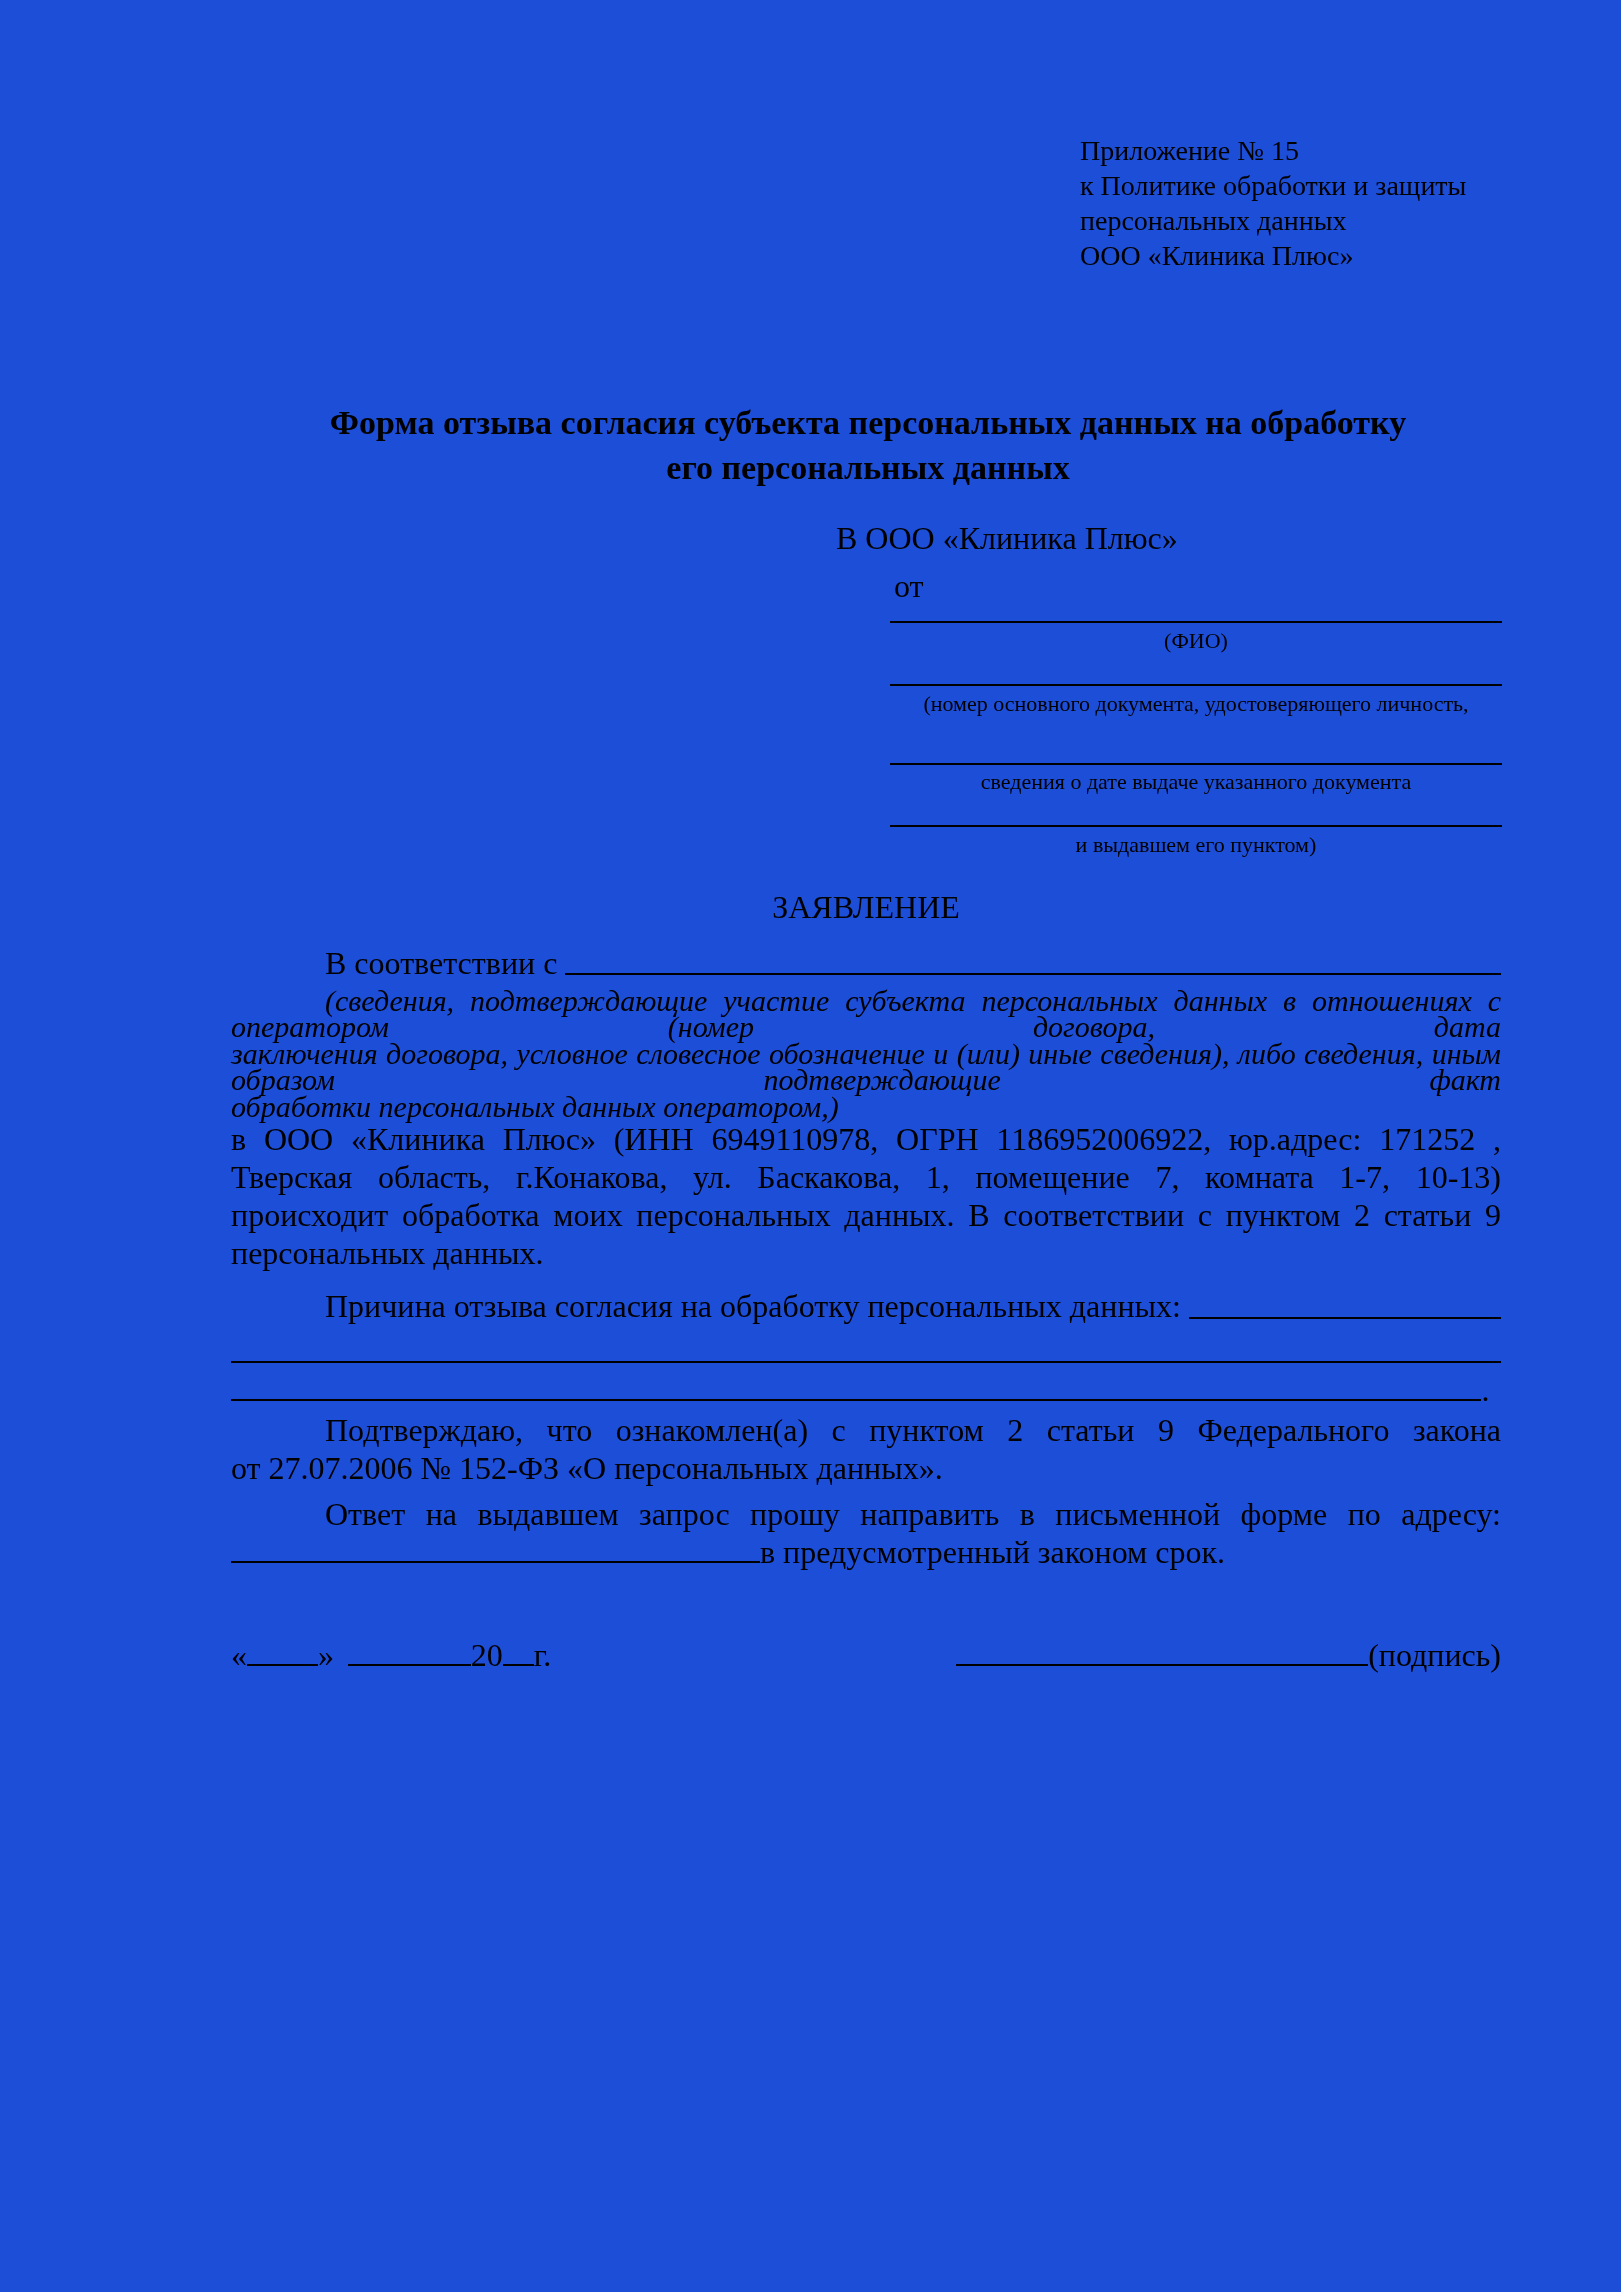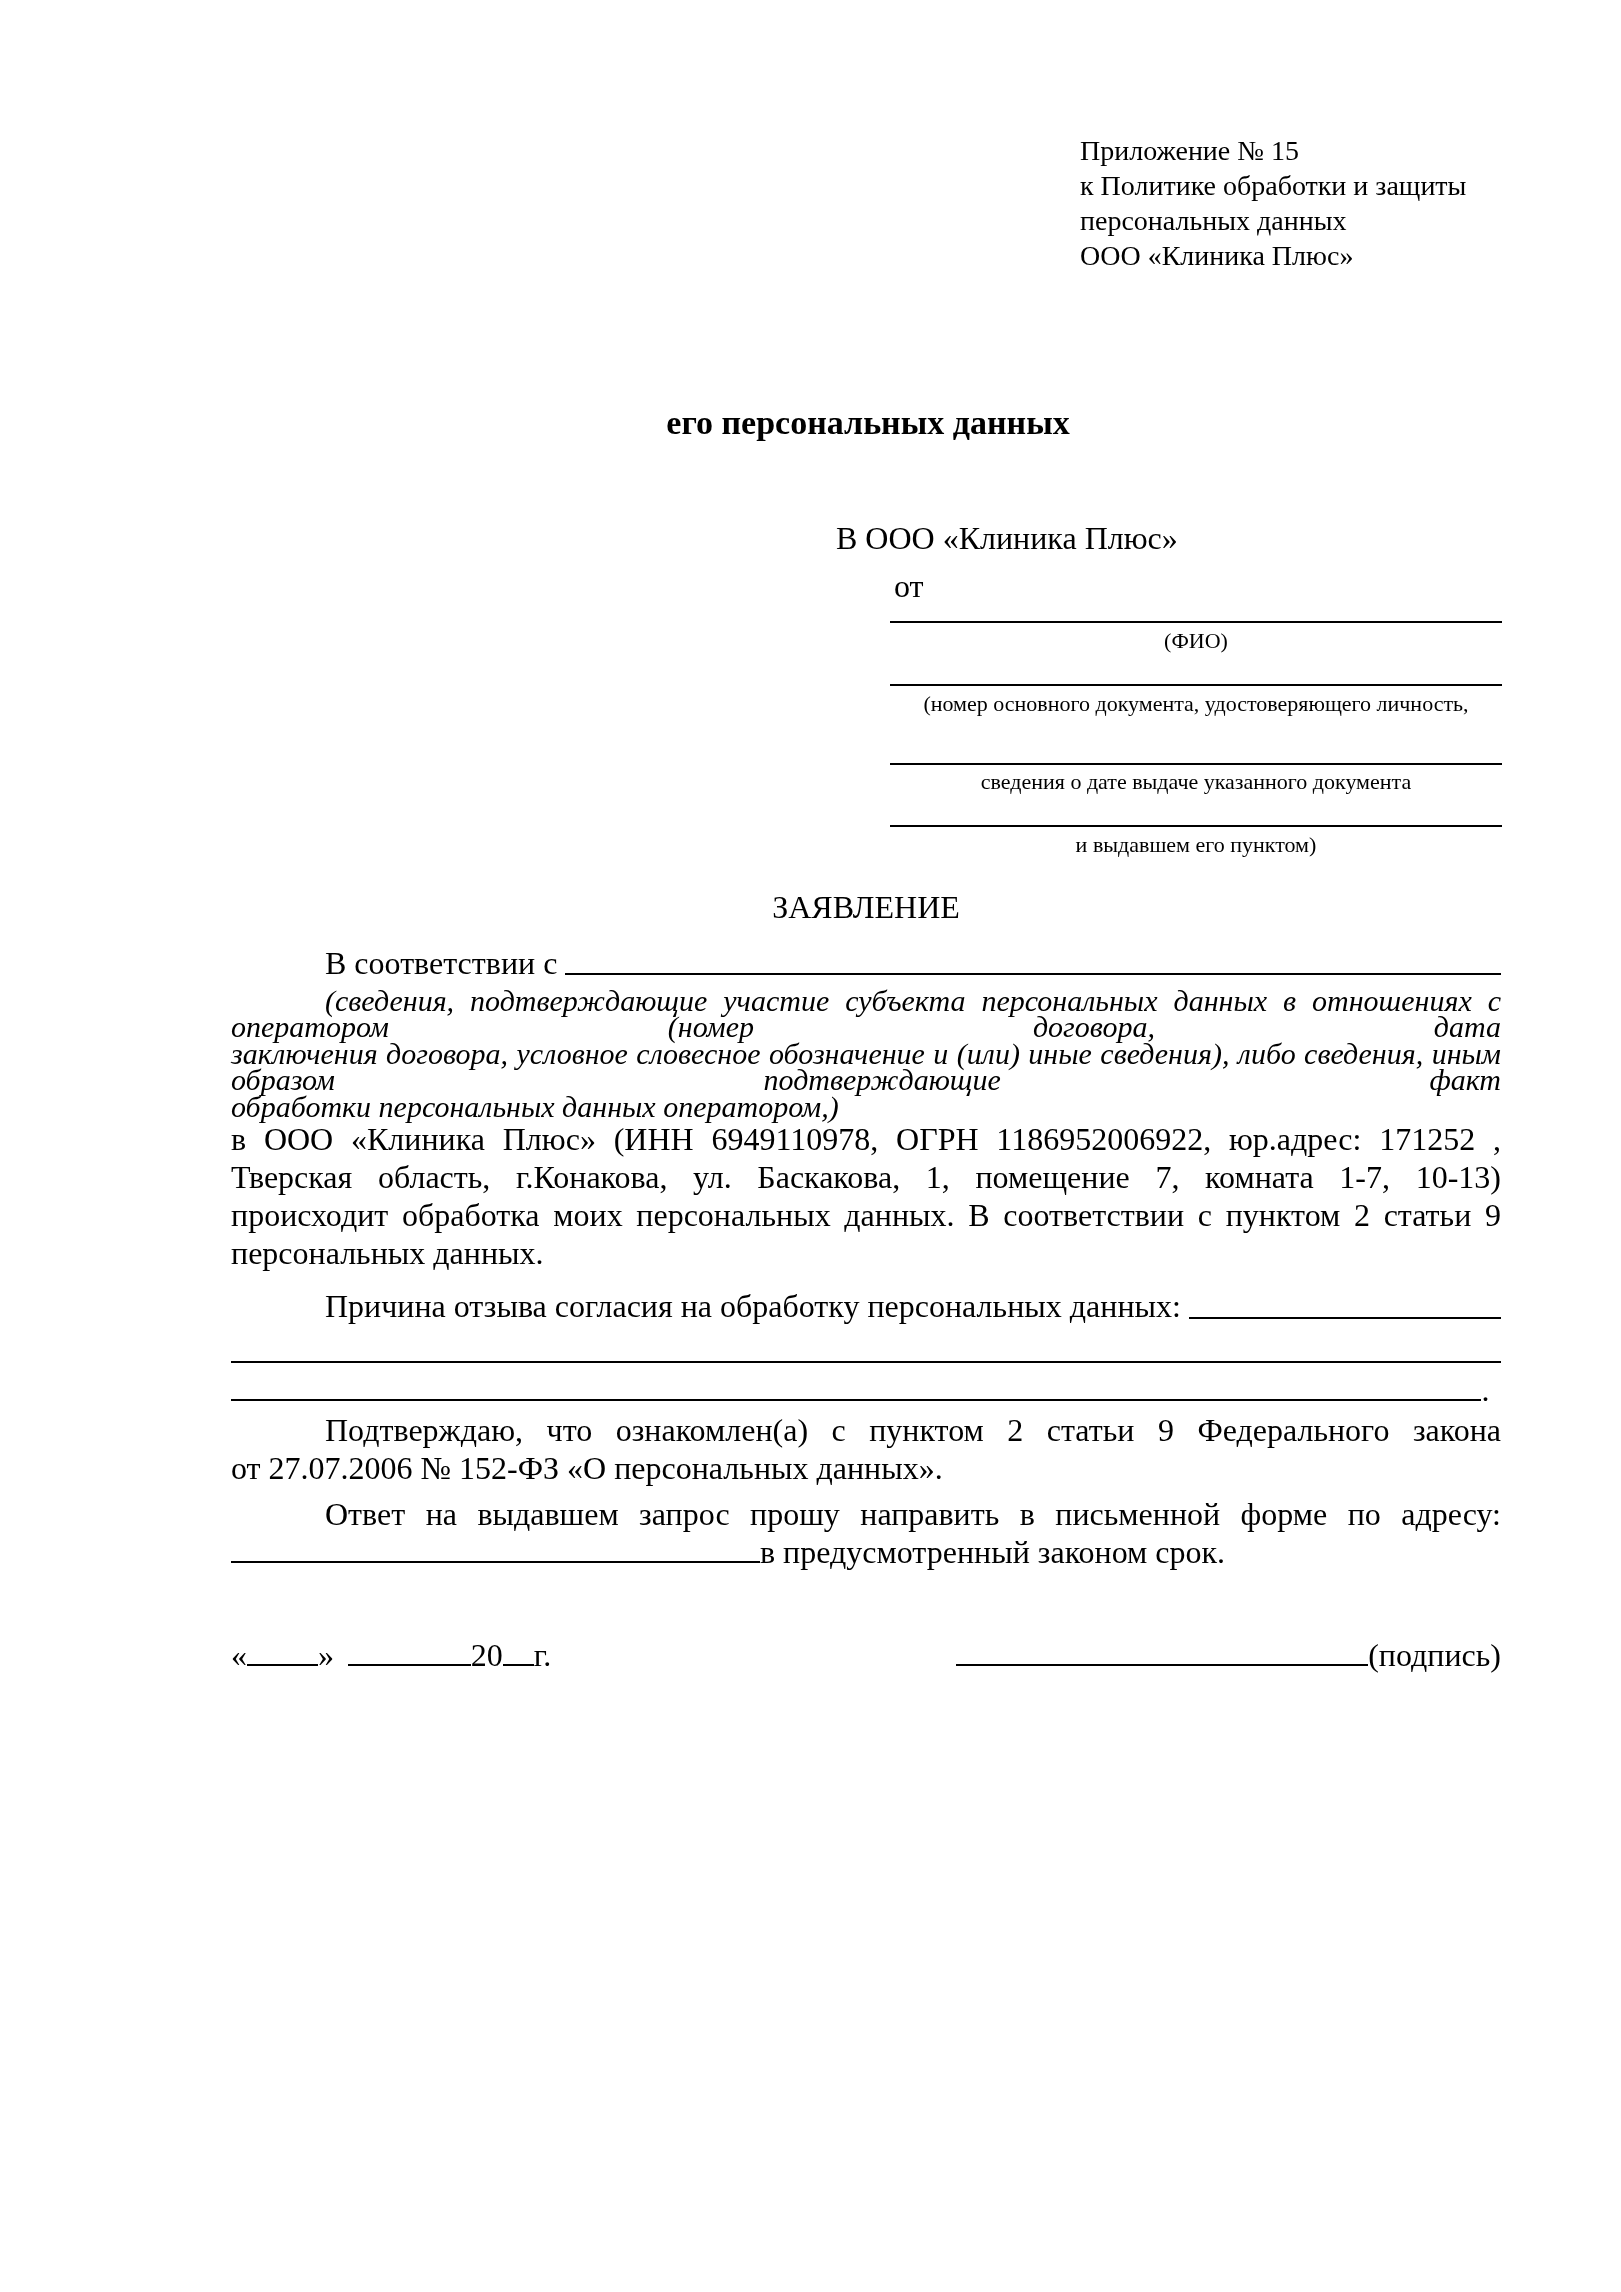--- a/index.html
+++ b/index.html
@@ -1,20 +1,20 @@
 <!DOCTYPE html>
 <html><head>
 <meta charset="utf-8">
 <style>
   html,body { margin:0; padding:0; background:#888; }
   .page {
     position:relative;
     width:1621px; height:2293px;
     margin:0 auto;
-    background:#ffffff;
+    background:#1d4ed8;
     color:#000000;
     font-family:"Liberation Serif", serif;
     font-size:32px;
     line-height:38px;
     overflow:hidden;
   }
   .abs { position:absolute; }
 
   
   .hdr { left:1080px; top:133px; font-size:28px; line-height:35px; }
@@ -64,20 +64,21 @@
 <div class="page">
 
   <div class="abs hdr">
     <div>Приложение № 15</div>
     <div>к Политике обработки и защиты</div>
     <div>персональных данных</div>
     <div>ООО «Клиника Плюс»</div>
   </div>
 
   <div class="abs ttl">
+    <div>Форма отзыва согласия субъекта персональных данных на обработку</div>
     <div>его персональных данных</div>
   </div>
 
   <div class="abs to-line">В ООО «Клиника Плюс»</div>
   <div class="abs from-line">от</div>
 
   <div class="abs fld rule" style="top:621px;"></div>
   <div class="abs cap" style="top:627px;">(ФИО)</div>
 
   <div class="abs fld rule" style="top:684px;"></div>

